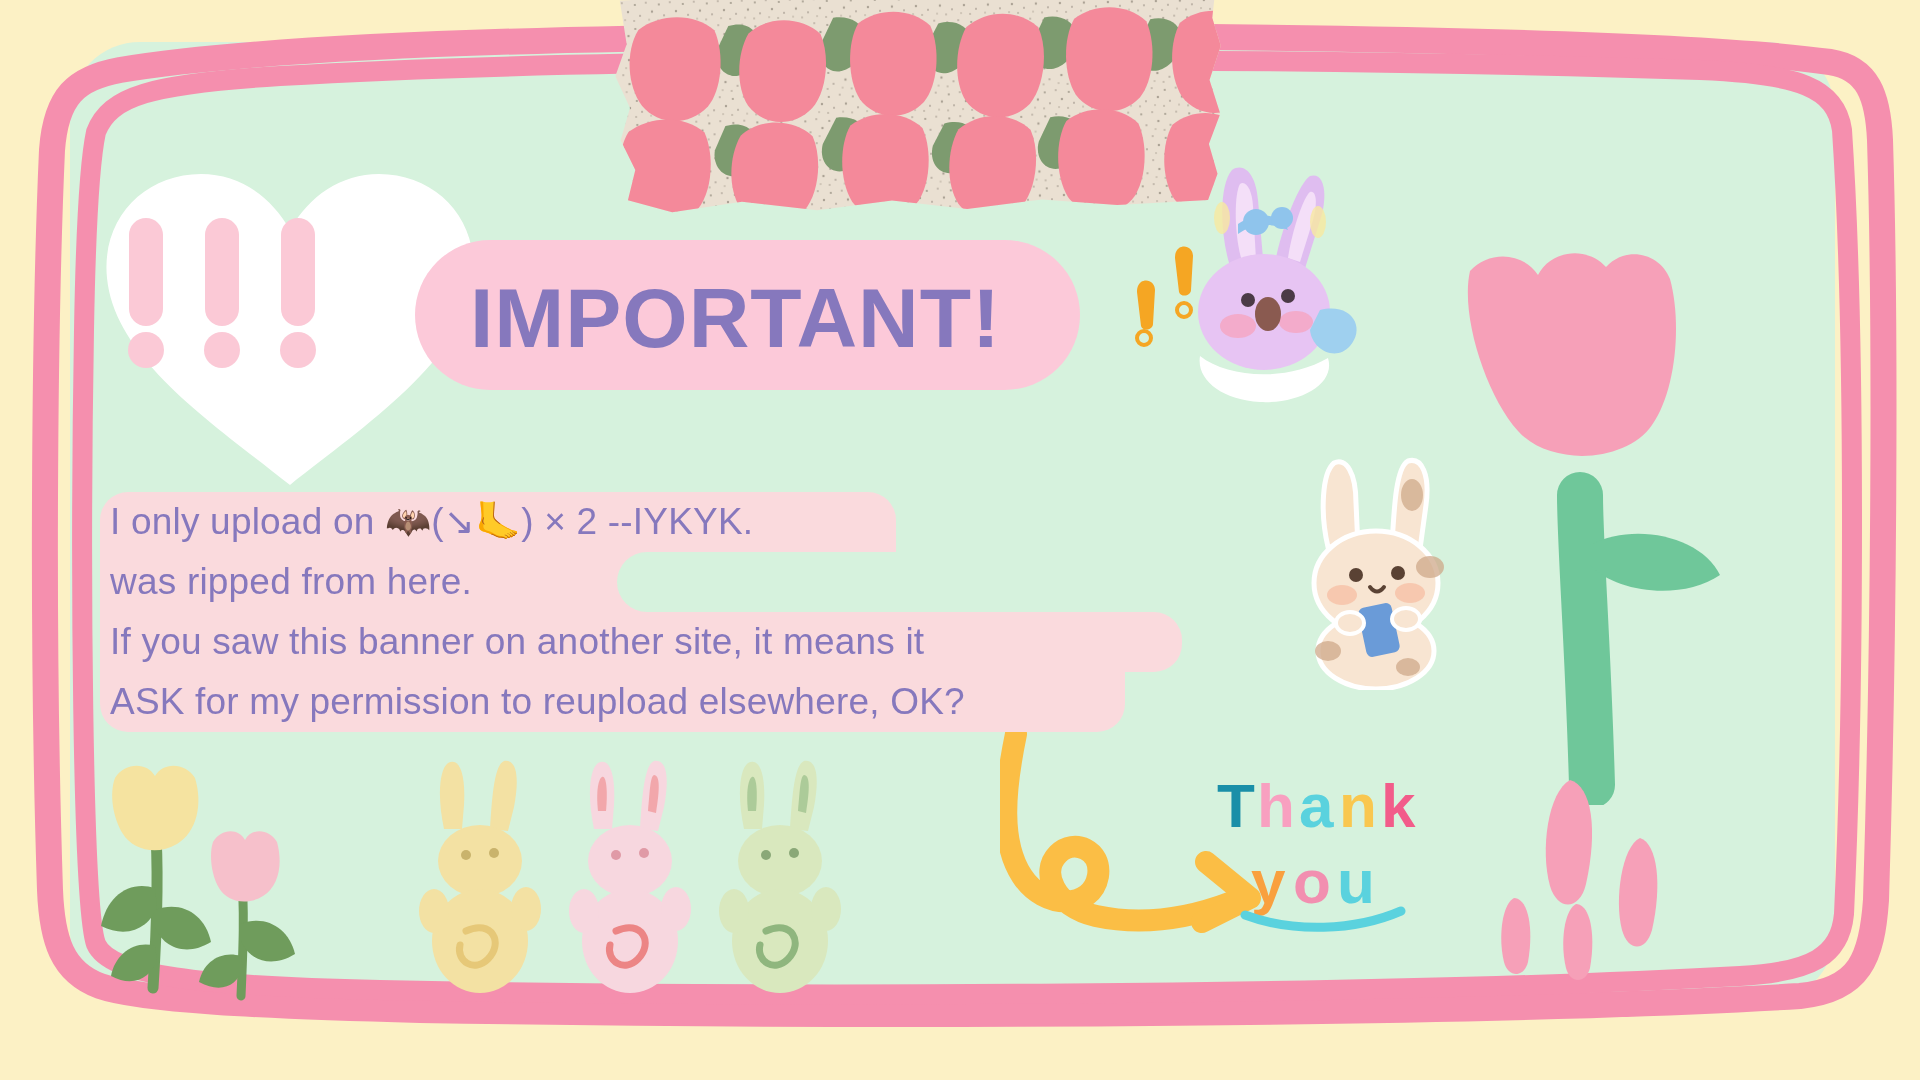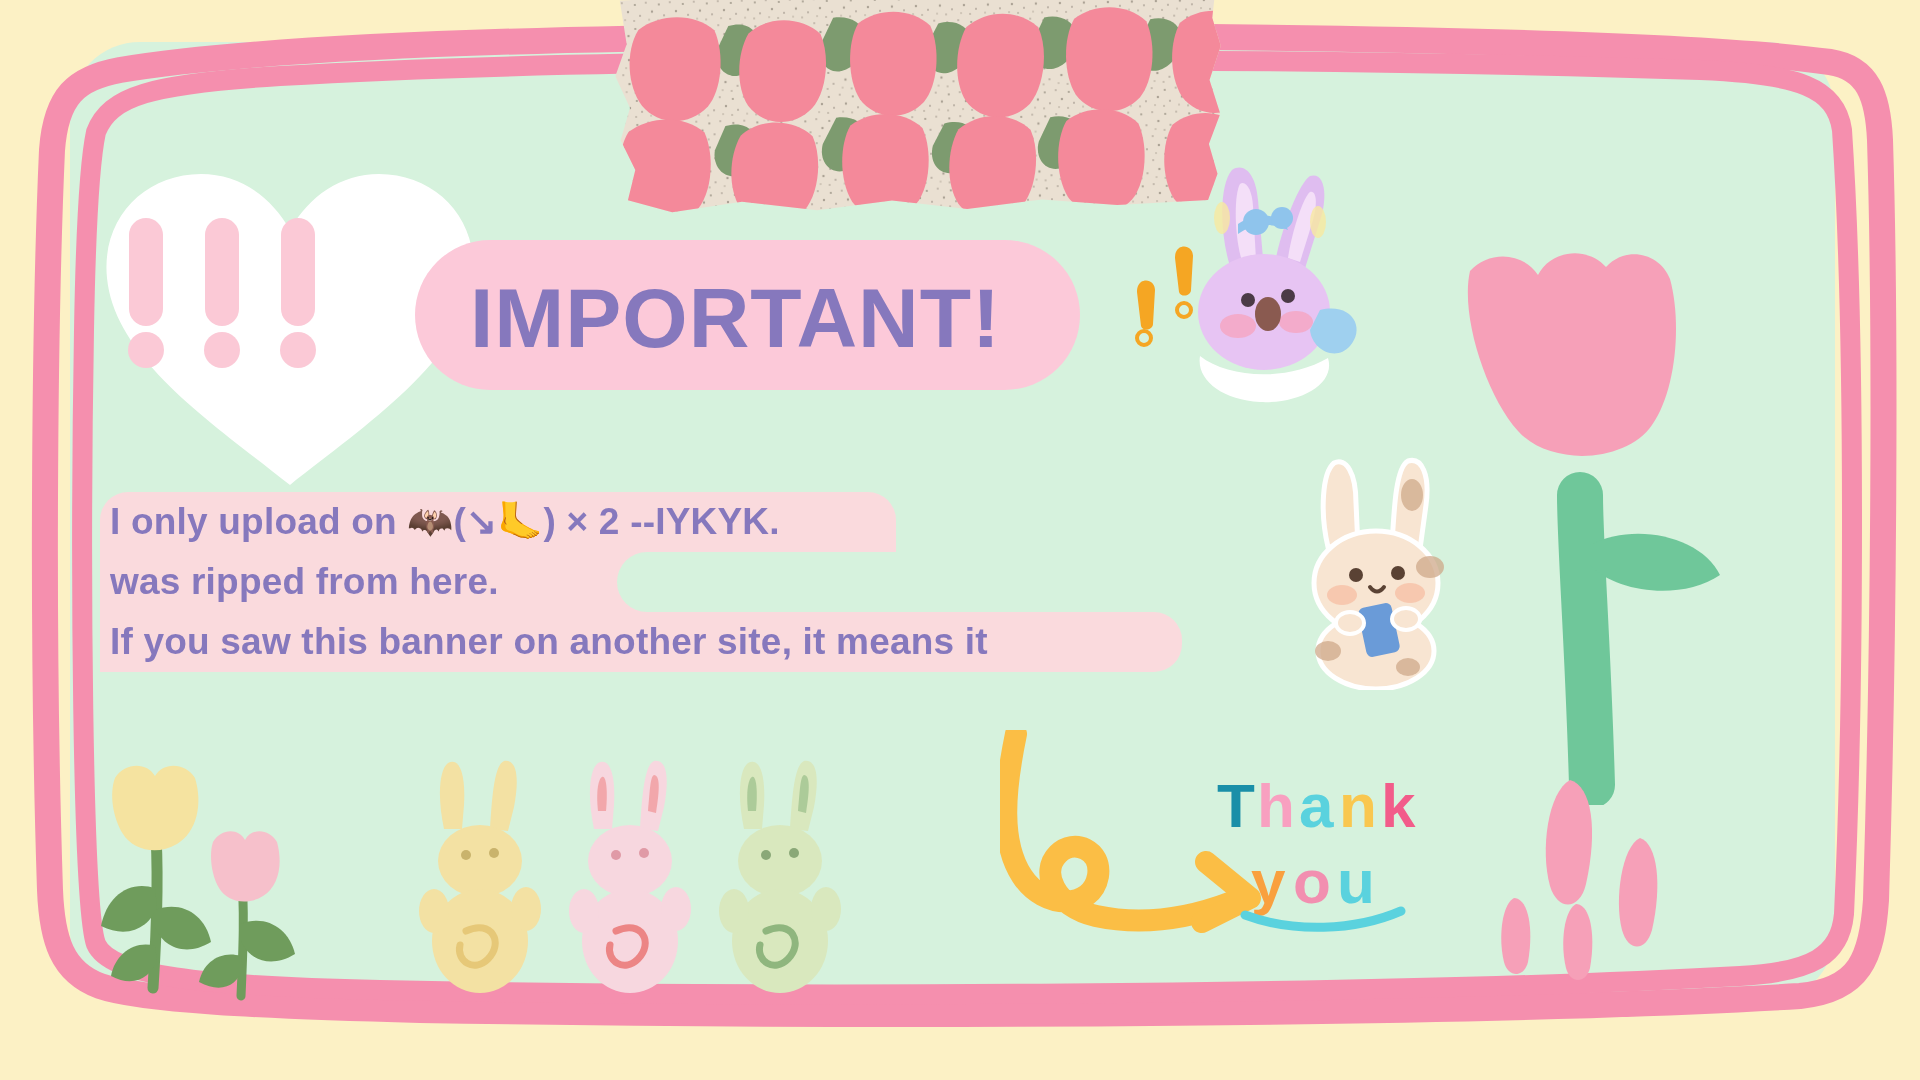--- a/index.html
+++ b/index.html
@@ -46,21 +46,21 @@
     position:relative;display:block;
     height:60px;margin:0;padding:0 0 0 10px;
     white-space:nowrap;
   }
   .line .hl{
     position:absolute;left:0;top:0;height:60px;
     background:#fadadd;z-index:0;
   }
   .line .txt{
     position:relative;z-index:1;
-    font-size:37px;font-weight:bold;color:#8678bd;
+    font-size:37px;font-weight:normal;color:#8678bd;
     line-height:60px;letter-spacing:.2px;
   }
   .line.l1 .hl{width:796px;border-radius:28px 28px 0 0;}
   .line.l2 .hl{width:1082px;border-radius:0 28px 28px 0;}
   .line.l3 .hl{width:1082px;}
   .line.l3 .hl2{position:absolute;left:517px;top:0;height:60px;width:565px;background:#d6f2dd;border-radius:30px 0 0 30px;z-index:0;}
   .line.l4 .hl{width:1025px;border-radius:0 0 28px 28px;}
 
   
   .deco{position:absolute;}
@@ -318,15 +318,19 @@
     </div>
     <div class="line l3">
       <span class="hl"></span>
       <span class="hl2"></span>
       <span class="txt">was ripped from here.</span>
     </div>
     <div class="line l2">
       <span class="hl"></span>
       <span class="txt">If you saw this banner on another site, it means it</span>
     </div>
+    <div class="line l4">
+      <span class="hl"></span>
+      <span class="txt">ASK for my permission to reupload elsewhere, OK?</span>
+    </div>
   </div>
 
 </div>
 
 </body></html>

